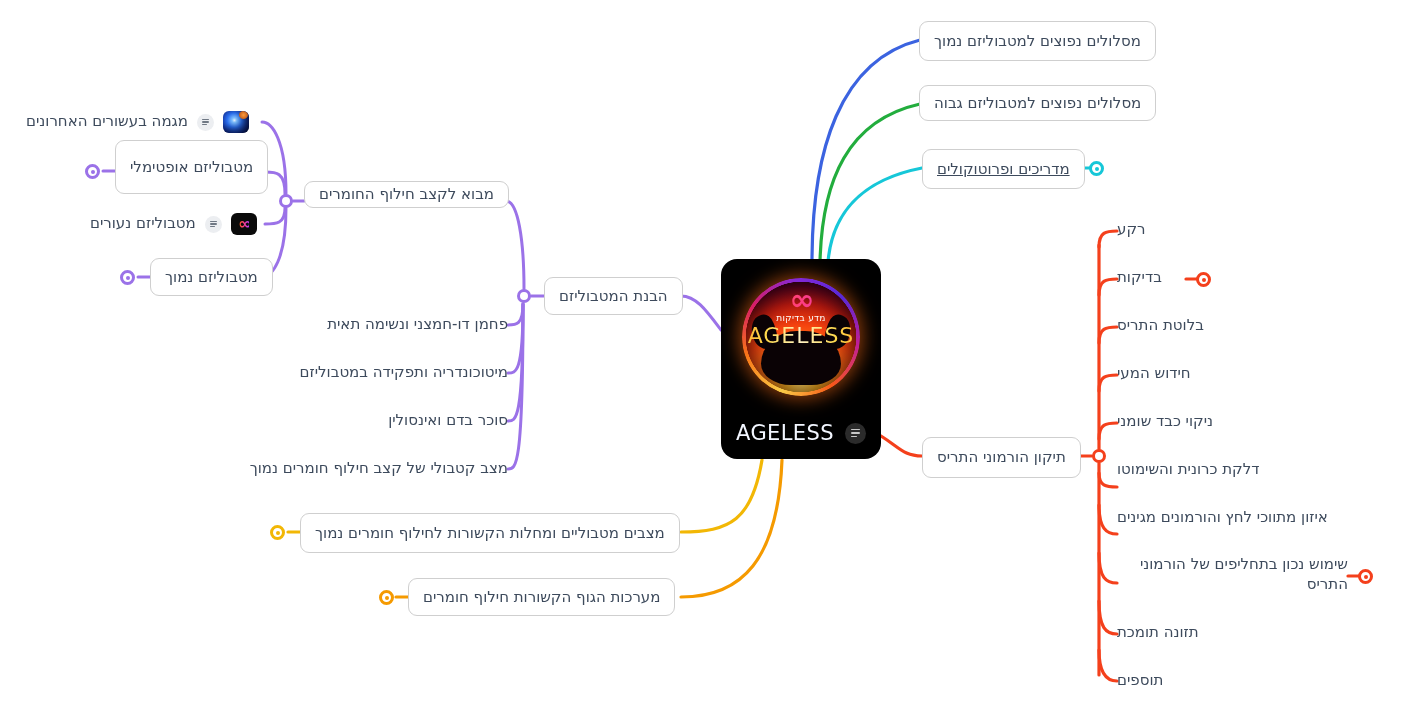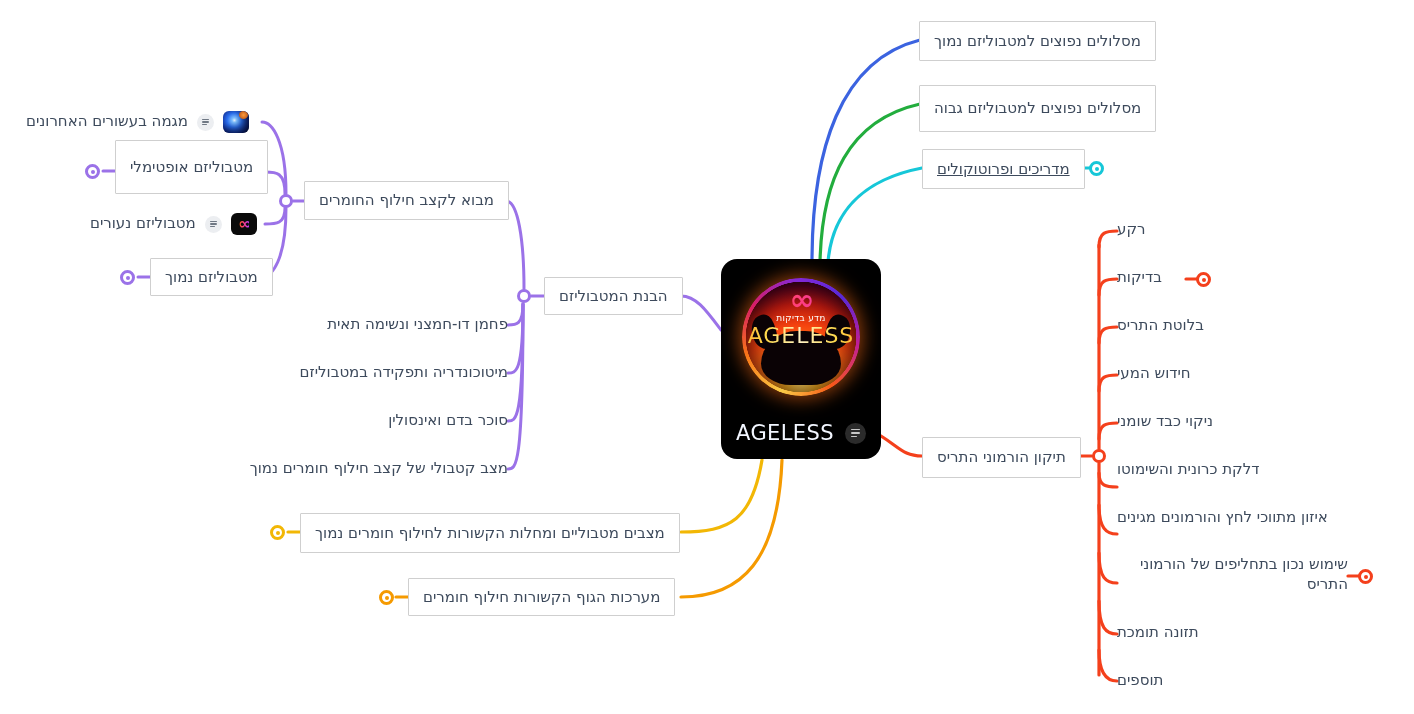--- a/index.html
+++ b/index.html
@@ -12,21 +12,21 @@
   }
   #canvas{position:absolute;inset:0;width:1414px;height:714px;}
   svg.links{position:absolute;left:0;top:0;width:1414px;height:714px;pointer-events:none;}
 
   
   .node{
     position:absolute;
     box-sizing:border-box;
     background:#fff;
     border:1px solid #cfcfcf;
-    border-radius:1px;
+    border-radius:9px;
     color:#3d4a5c;
     font-size:15px;
     line-height:1.25;
     direction:rtl;
     text-align:center;
     display:flex;align-items:center;justify-content:center;
     padding:7px 14px;
     white-space:nowrap;
     box-shadow:0 0 0 0 rgba(0,0,0,0);
   }
@@ -243,36 +243,36 @@
       <span class="txt">AGELESS</span>
       <span class="menu-chip">
           <i></i>
         </span>
     </div>
   </div>
 
   <div class="node" style="left:919px;top:21px;height:40px;">
     <span>מסלולים נפוצים למטבוליזם נמוך</span>
   </div>
-  <div class="node" style="left:919px;top:85px;height:47px;">
+  <div class="node" style="left:919px;top:85px;height:36px;">
     <span>מסלולים נפוצים למטבוליזם גבוה</span>
   </div>
   <div class="node" style="left:922px;top:149px;height:40px;text-decoration:underline;">
     <span>מדריכים ופרוטוקולים</span>
   </div>
   <div class="dot dot-cyan" style="left:1089px;top:161px;">
       <b></b>
     </div>
 
   <div class="node" style="left:544px;top:277px;height:38px;">
     <span>הבנת המטבוליזם</span>
   </div>
   <div class="jdot" style="left:517px;top:289px;"></div>
 
-  <div class="node" style="left:304px;top:181px;height:39px;align-items:center;">
+  <div class="node" style="left:304px;top:181px;height:27px;align-items:center;">
     <span>מבוא לקצב חילוף החומרים</span>
   </div>
   <div class="jdot" style="left:279px;top:194px;"></div>
 
   <div class="leaf" style="left:26px;top:111px;gap:9px;flex-direction:row-reverse;">
     <span>מגמה בעשורים האחרונים</span>
     <span class="note-chip">
         <i></i>
       </span>
     <span class="thumb thumb-planet"></span>

